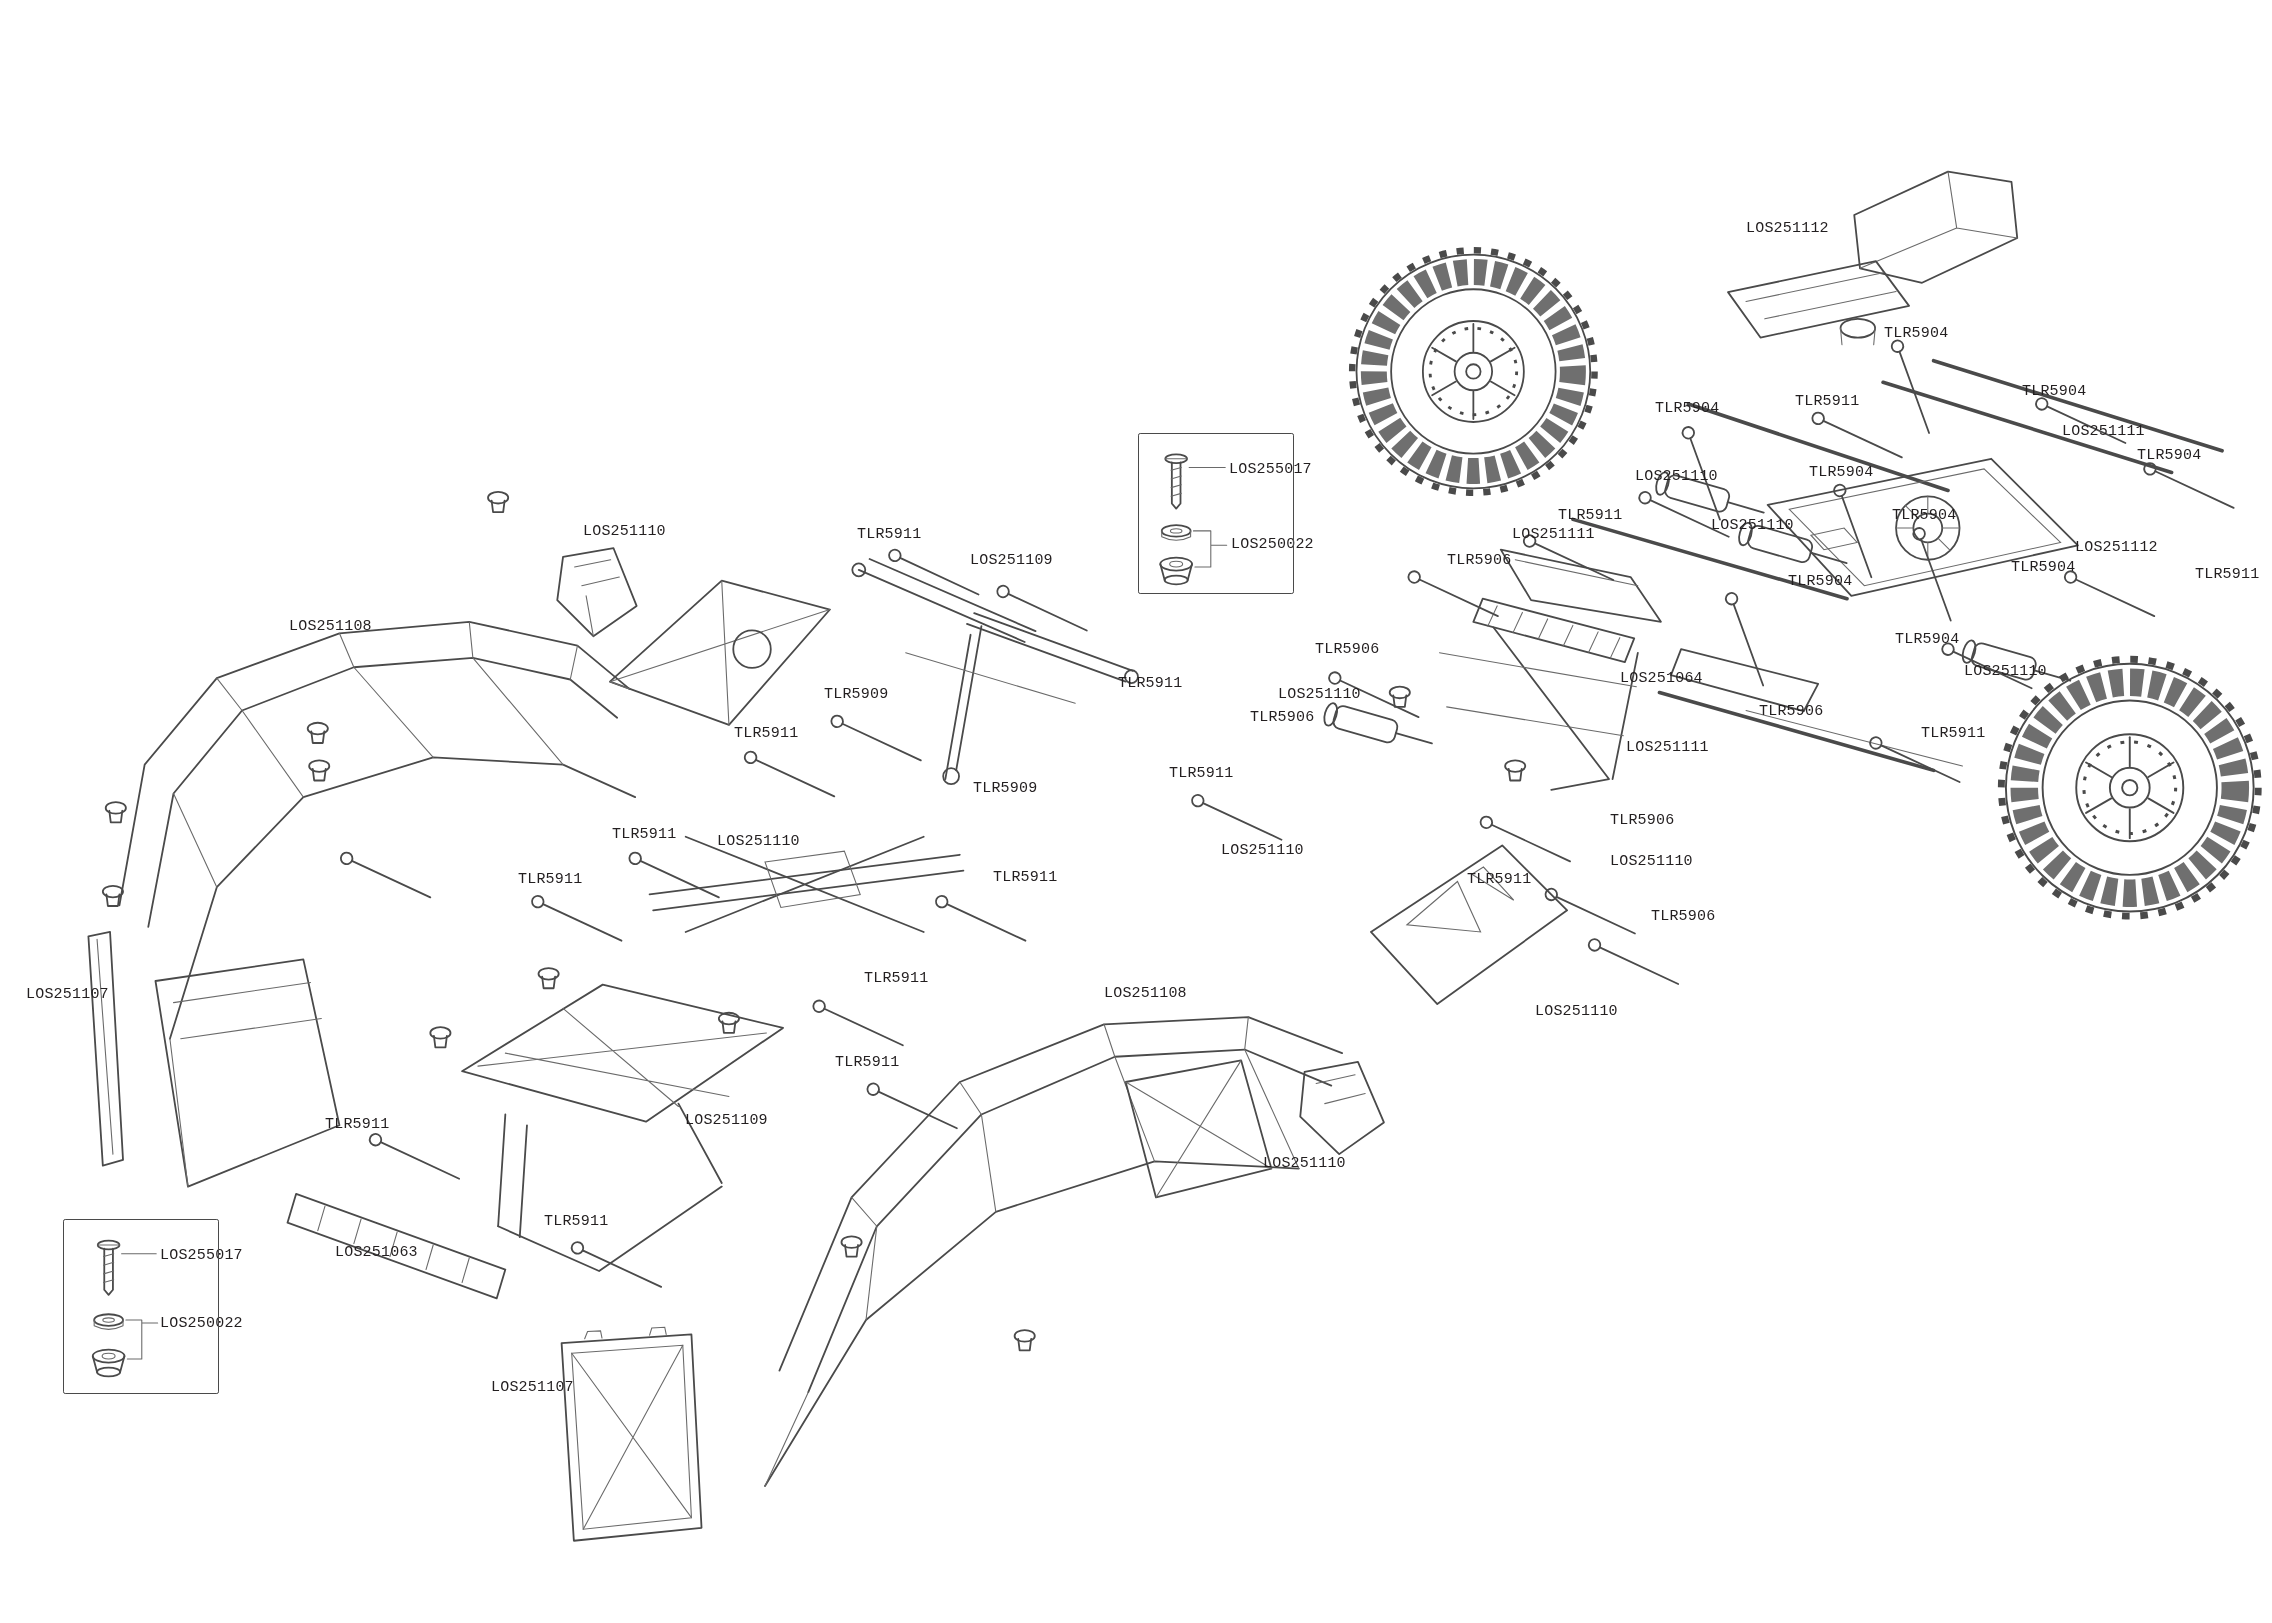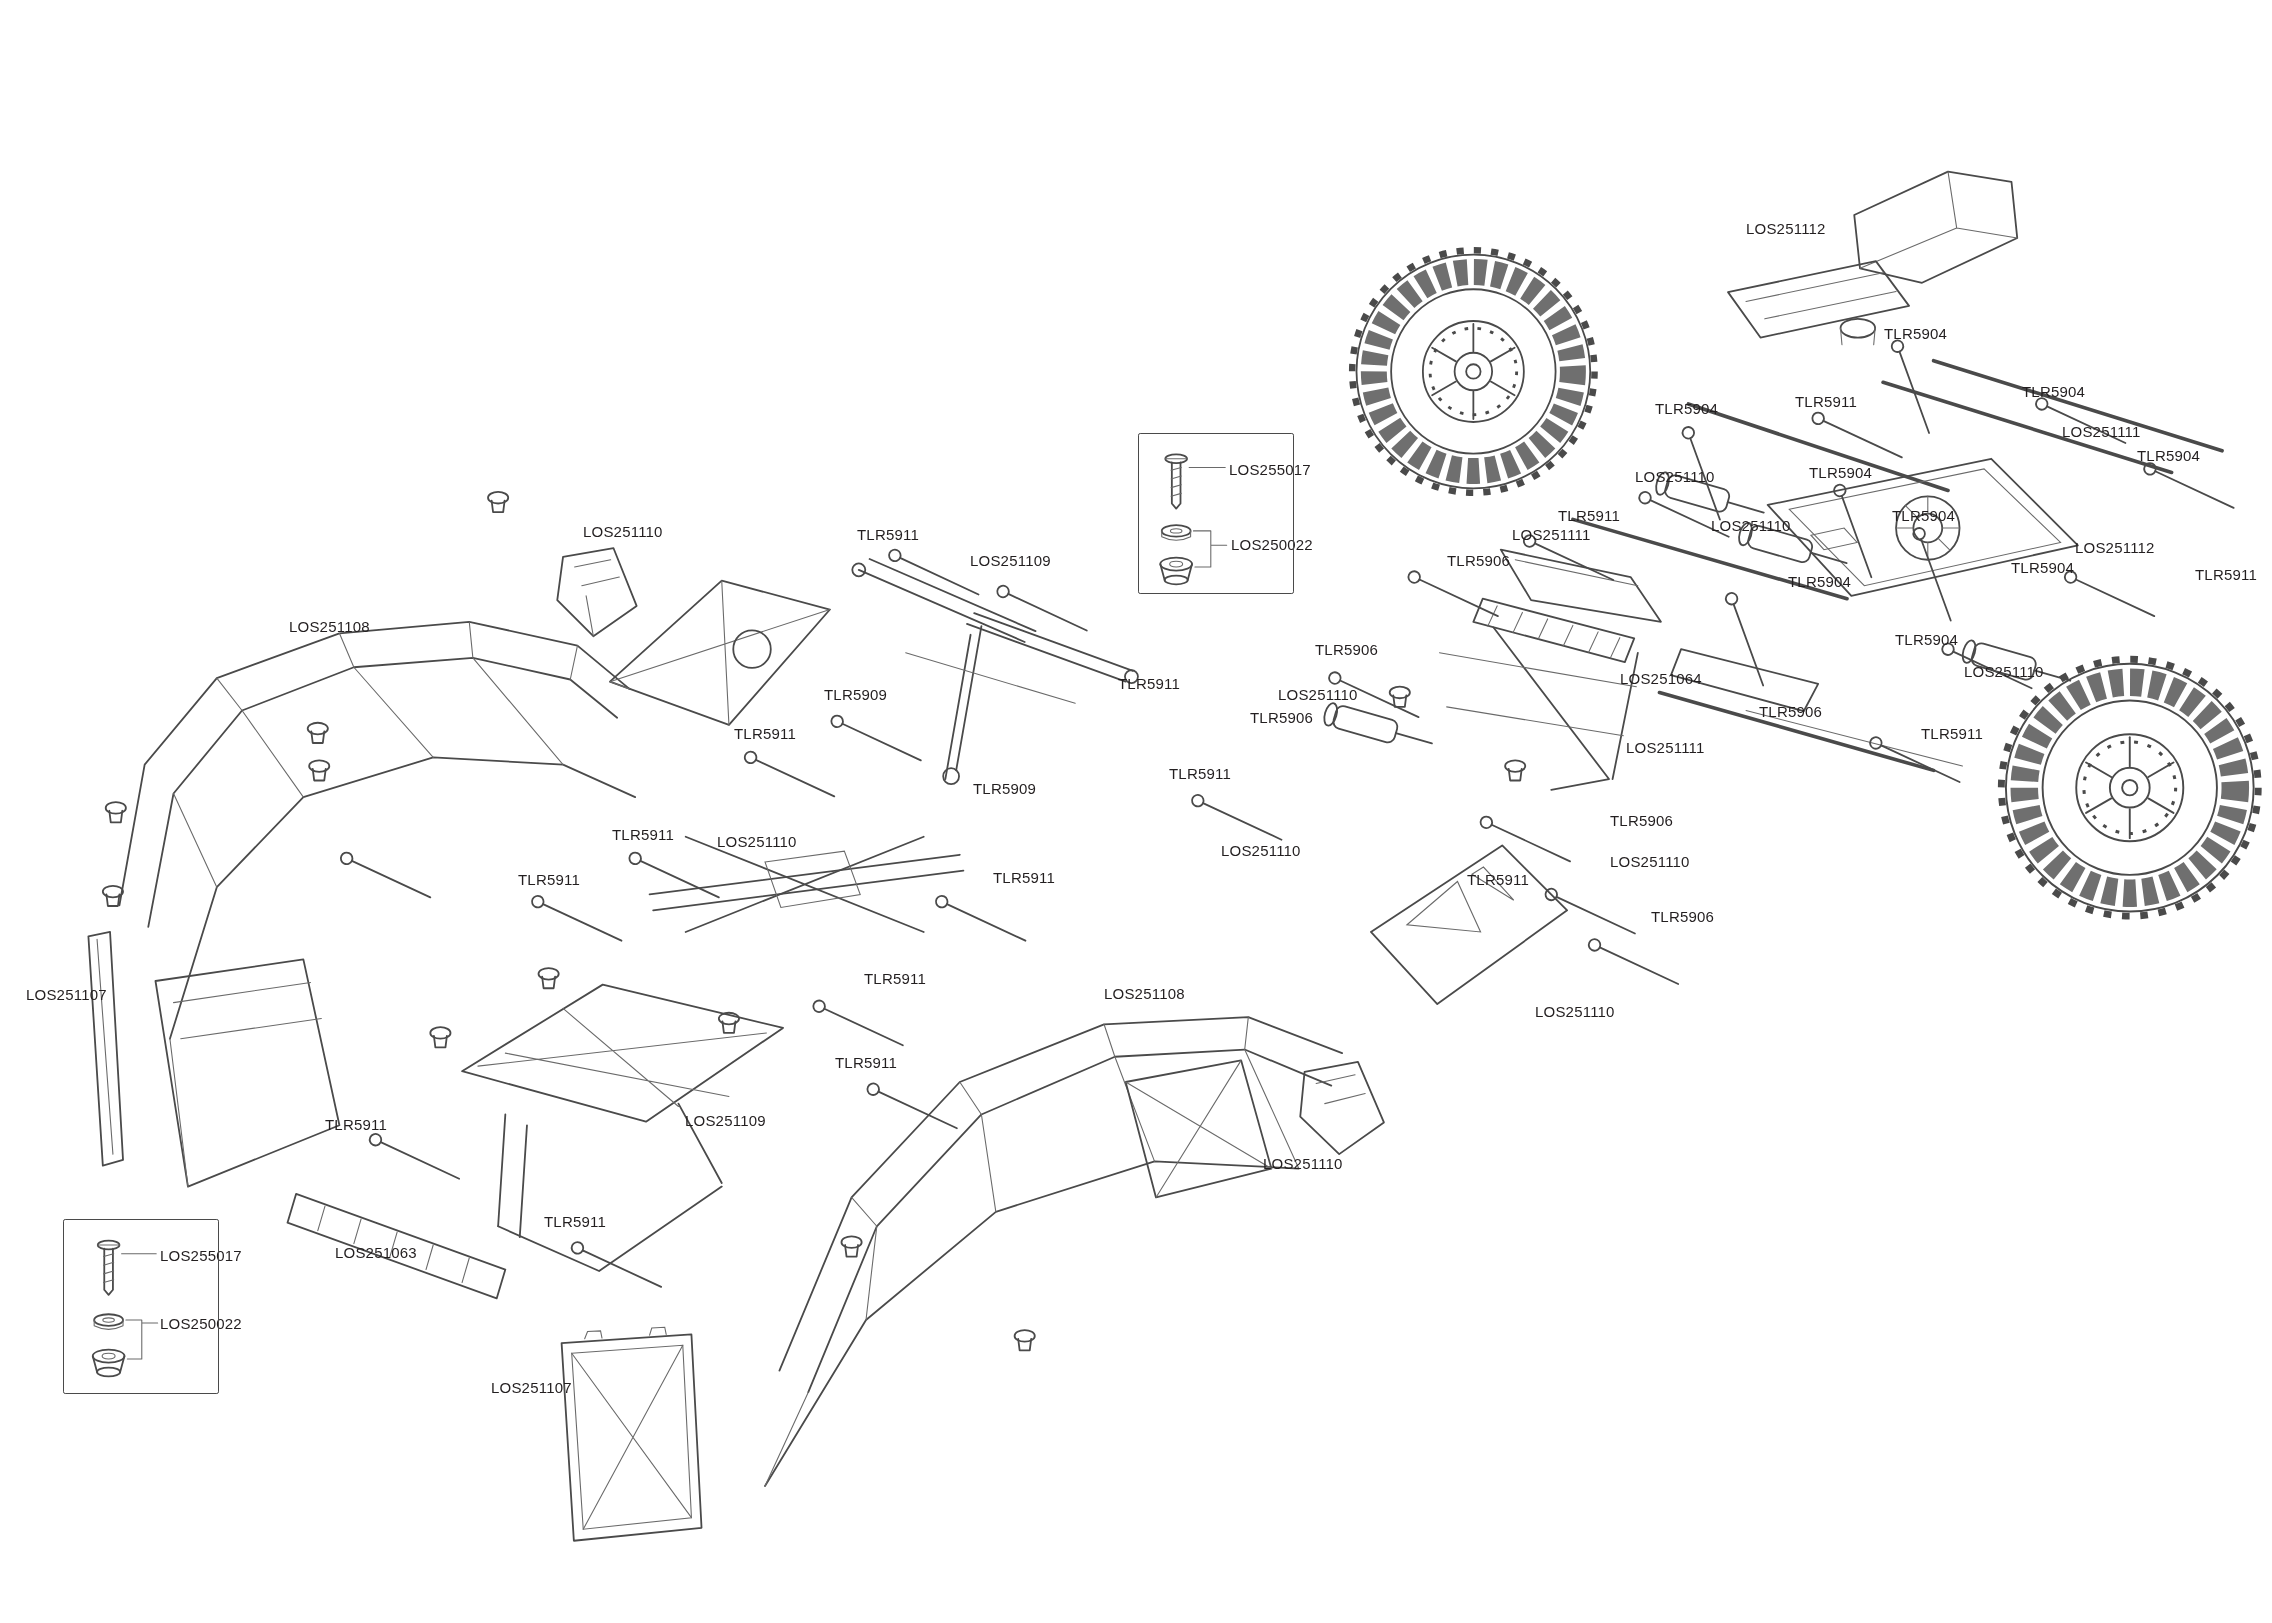--- a/index.html
+++ b/index.html
@@ -1,18 +1,18 @@
 <!DOCTYPE html>
 <html style="font-size:11.5px"><head>
 <meta charset="utf-8">
 <style>
   html,body{margin:0;padding:0;background:#ffffff;}
   body{width:2273px;height:1623px;position:relative;overflow:hidden;
        font-family:"Liberation Sans",sans-serif;}
-  #canvas{position:absolute;inset:0;width:2273px;height:1623px;}
+  #canvas{position:absolute;inset:0;width:2273px;height:1623px;font-family:Liberation Mono, monospace;}
   svg#art{position:absolute;left:0;top:0;}
   .ln{fill:none;stroke:#4a4a4a;stroke-width:2.5;stroke-linecap:round;stroke-linejoin:round;}
   .thin{fill:none;stroke:#6a6a6a;stroke-width:1.5;stroke-linecap:round;}
   .rod{fill:none;stroke:#4a4a4a;stroke-width:5;stroke-linecap:round;}
   .part-label{position:absolute;transform:translateY(-50%);font-size:15px;
       color:#231f20;white-space:nowrap;letter-spacing:0.2px;}
   .inset-box{position:absolute;border:1.8px solid #4a4a4a;border-radius:2.2px;background:transparent;}
 </style>
 </head>
 <body>

